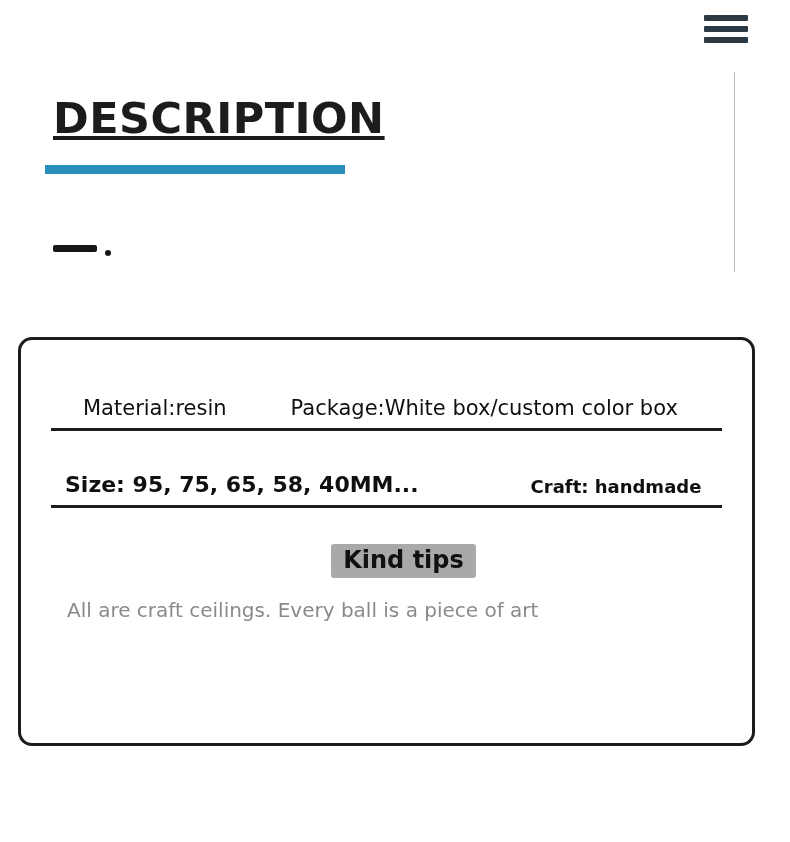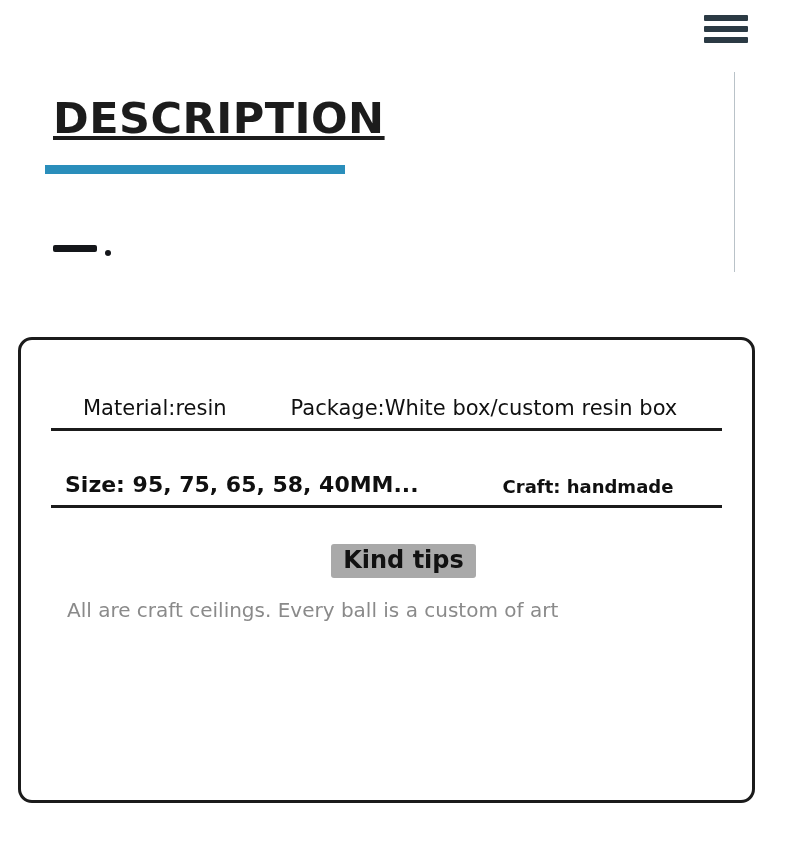--- a/index.html
+++ b/index.html
@@ -96,35 +96,35 @@
     background: #14161a;
     border-radius: 50%;
   }
 
   
   .card {
     position: absolute;
     top: 337px;
     left: 18px;
     width: 737px;
-    height: 466px;
+    height: 409px;
     border: 3px solid #1b1b1b;
     border-radius: 14px;
     background: #ffffff;
   }
 
   .spec-row {
     position: relative;
     margin: 0 30px;
     display: flex;
     align-items: flex-end;
     border-bottom: 3px solid #1b1b1b;
   }
   .spec-row-1 { margin-top: 56px; padding-bottom: 8px; }
-  .spec-row-2 { margin-top: 41px; padding-bottom: 8px; }
+  .spec-row-2 { margin-top: 41px; padding-bottom: 8px; gap: 28px; }
 
   .spec-cell {
     font-size: 21px;
     color: #101010;
     white-space: nowrap;
   }
   .spec-row-1 .cell-left  { margin-left: 32px; }
   .spec-row-1 .cell-right { margin-left: 64px; }
   .spec-row-2 .cell-left  { margin-left: 14px; font-weight: 700; font-size: 22px; }
   .spec-row-2 .cell-right { margin-left: 84px; font-weight: 700; font-size: 18px; }
@@ -173,30 +173,30 @@
 
   <div class="dash-mark">
     <div class="dash"></div>
     <div class="dot"></div>
   </div>
 
   <div class="card">
 
     <div class="spec-row spec-row-1">
       <div class="spec-cell cell-left">Material:resin</div>
-      <div class="spec-cell cell-right">Package:White box/custom resin box</div>
+      <div class="spec-cell cell-right">Package:White box/custom color box</div>
     </div>
 
     <div class="spec-row spec-row-2">
       <div class="spec-cell cell-left">Size: 95, 75, 65, 58, 40MM...</div>
       <div class="spec-cell cell-right">Craft:  handmade</div>
     </div>
 
     <div class="tips-wrap">
       <span class="tips-badge">Kind tips</span>
     </div>
 
     <div class="tips-lines">
-      <div class="tips-line">All are craft ceilings. Every ball is a custom of art</div>
+      <div class="tips-line">All are craft ceilings. Every ball is a piece of art</div>
     </div>
 
   </div>
 </div>
 
 </body></html>

